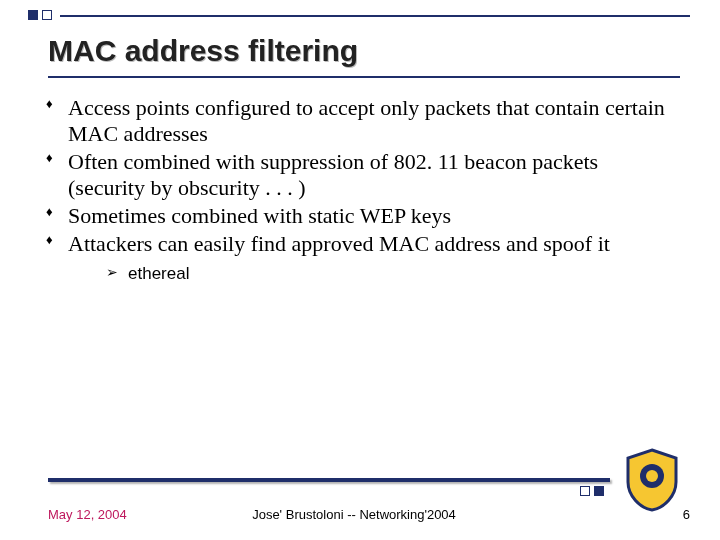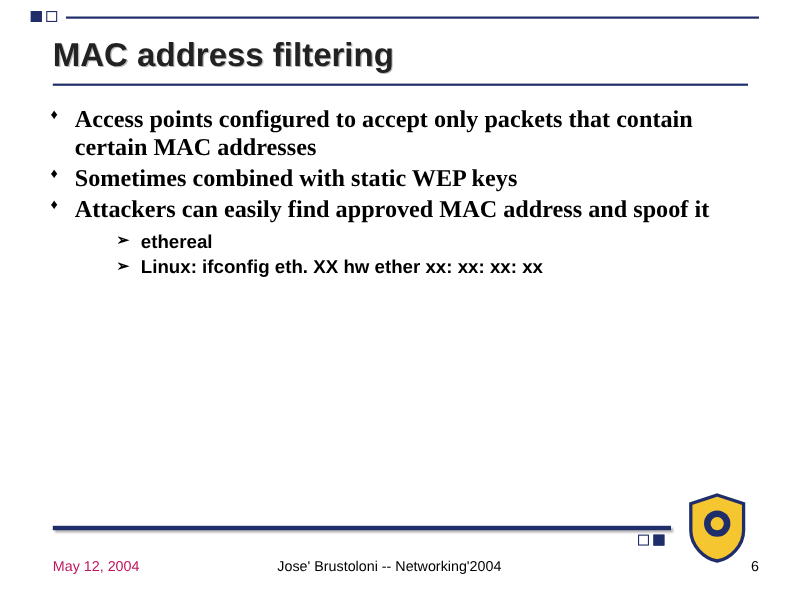--- a/index.html
+++ b/index.html
@@ -68,21 +68,20 @@
   }
   ul.main {
     list-style: none;
     margin: 0;
     padding: 0;
   }
   ul.main > li {
     position: relative;
     padding-left: 22px;
     margin-bottom: 2px;
-    font-weight: bold;
   }
   ul.main > li::before {
     content: "♦";
     position: absolute;
     left: 0;
     top: 1px;
     font-size: 13px;
     color: #000;
   }
   ul.sub {
@@ -166,26 +165,26 @@
     <div class="square"></div>
   </div>
   <div class="top-line"></div>
 
   <div class="title">MAC address filtering</div>
   <div class="under-line"></div>
 
   <div class="content">
     <ul class="main">
       <li>Access points configured to accept only packets that contain certain MAC addresses</li>
+      <li>Often combined with suppression of 802. 11 beacon packets (security by obscurity . . . )</li>
       <li>Sometimes combined with static WEP keys</li>
       <li>
         <span>Attackers can easily find approved MAC address and spoof it</span>
         <ul class="sub">
           <li>ethereal</li>
-          <li>Linux: ifconfig eth. XX hw ether xx: xx: xx: xx</li>
         </ul>
       </li>
     </ul>
   </div>
 
   <div class="footer-line"></div>
   <div class="footer-squares">
     <div class="square"></div>
     <div class="square filled"></div>
   </div>

